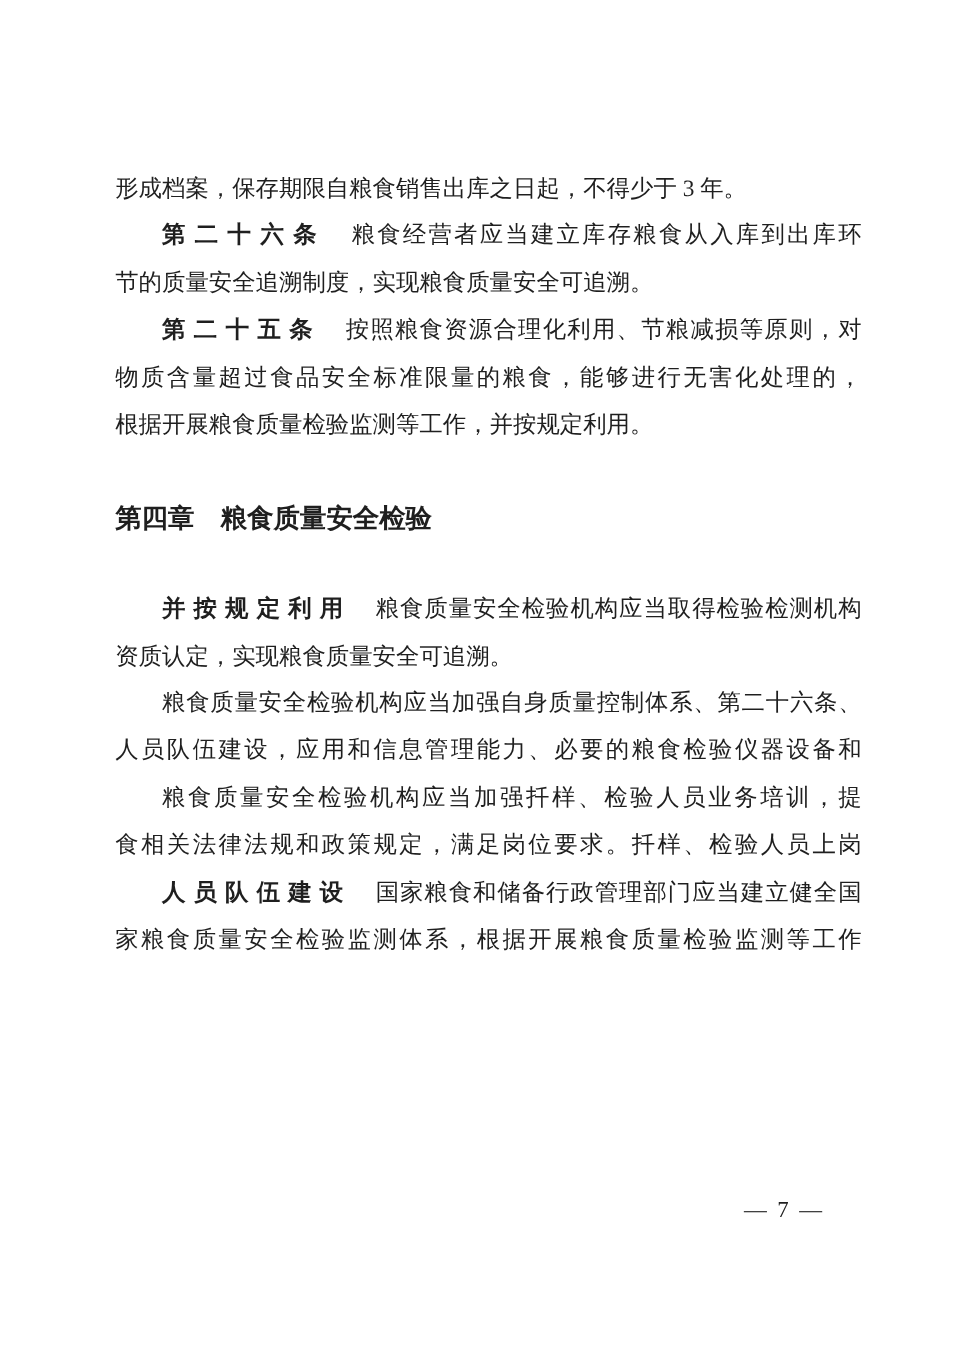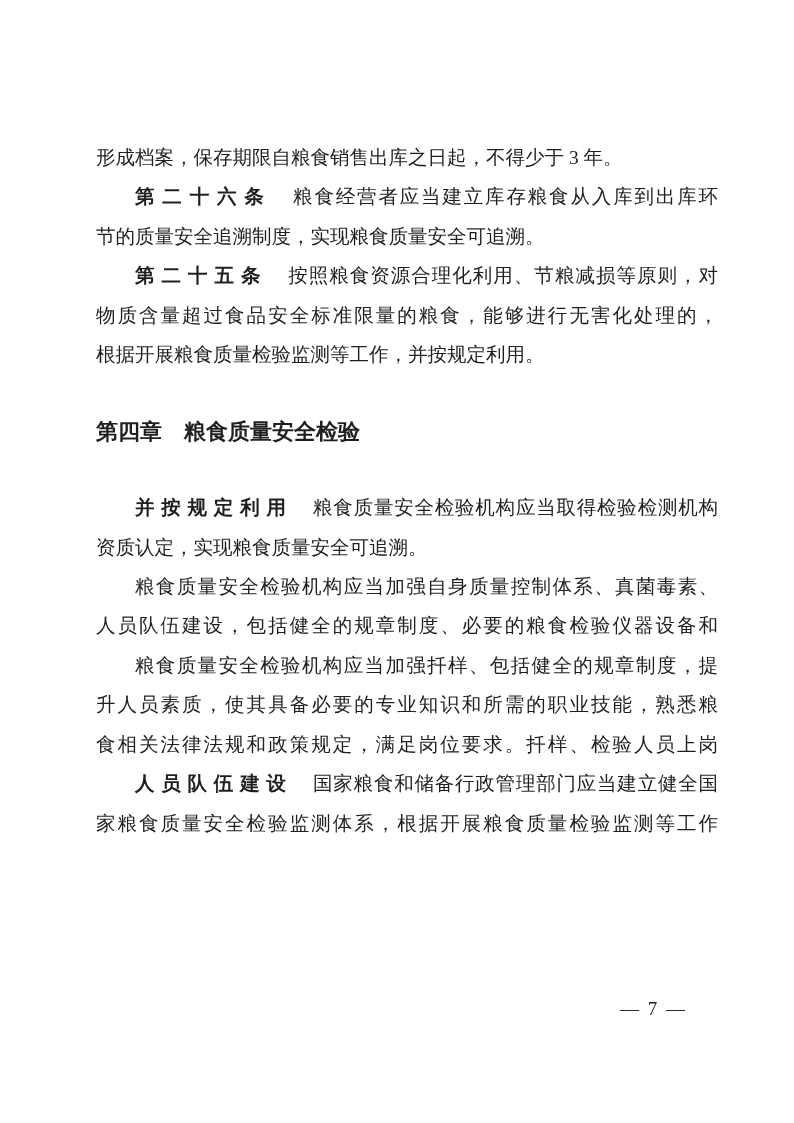--- a/index.html
+++ b/index.html
@@ -75,23 +75,22 @@
         <div class="doc-line fill indent"><span class="lead-bold">第二十六条</span>　粮食经营者应当建立库存粮食从入库到出库环</div>
         <div class="doc-line">节的质量安全追溯制度，实现粮食质量安全可追溯。</div>
         <div class="doc-line fill indent"><span class="lead-bold">第二十五条</span>　按照粮食资源合理化利用、节粮减损等原则，对</div>
         <div class="doc-line fill">物质含量超过食品安全标准限量的粮食，能够进行无害化处理的，</div>
         <div class="doc-line">根据开展粮食质量检验监测等工作，并按规定利用。</div>
       </div>
     <div class="chapter-heading">第四章　粮食质量安全检验</div>
     <div id="lines-after">
         <div class="doc-line fill indent"><span class="lead-bold">并按规定利用</span>　粮食质量安全检验机构应当取得检验检测机构</div>
         <div class="doc-line">资质认定，实现粮食质量安全可追溯。</div>
-        <div class="doc-line fill indent">粮食质量安全检验机构应当加强自身质量控制体系、真菌毒素、</div>
-        <div class="doc-line fill">人员队伍建设，包括健全的规章制度、必要的粮食检验仪器设备和</div>
-        <div class="doc-line fill indent">粮食质量安全检验机构应当加强扦样、包括健全的规章制度，提</div>
-        <div class="doc-line fill">升人员素质，使其具备必要的专业知识和所需的职业技能，熟悉粮</div>
+        <div class="doc-line fill indent">粮食质量安全检验机构应当加强自身质量控制体系、第二十六条、</div>
+        <div class="doc-line fill">人员队伍建设，应用和信息管理能力、必要的粮食检验仪器设备和</div>
+        <div class="doc-line fill indent">粮食质量安全检验机构应当加强扦样、检验人员业务培训，提</div>
         <div class="doc-line fill">食相关法律法规和政策规定，满足岗位要求。扦样、检验人员上岗</div>
         <div class="doc-line fill indent"><span class="lead-bold">人员队伍建设</span>　国家粮食和储备行政管理部门应当建立健全国</div>
         <div class="doc-line fill">家粮食质量安全检验监测体系，根据开展粮食质量检验监测等工作</div>
       </div>
   </div>
   <div class="page-number">— 7 —</div>
 </div>
 
 </body></html>

